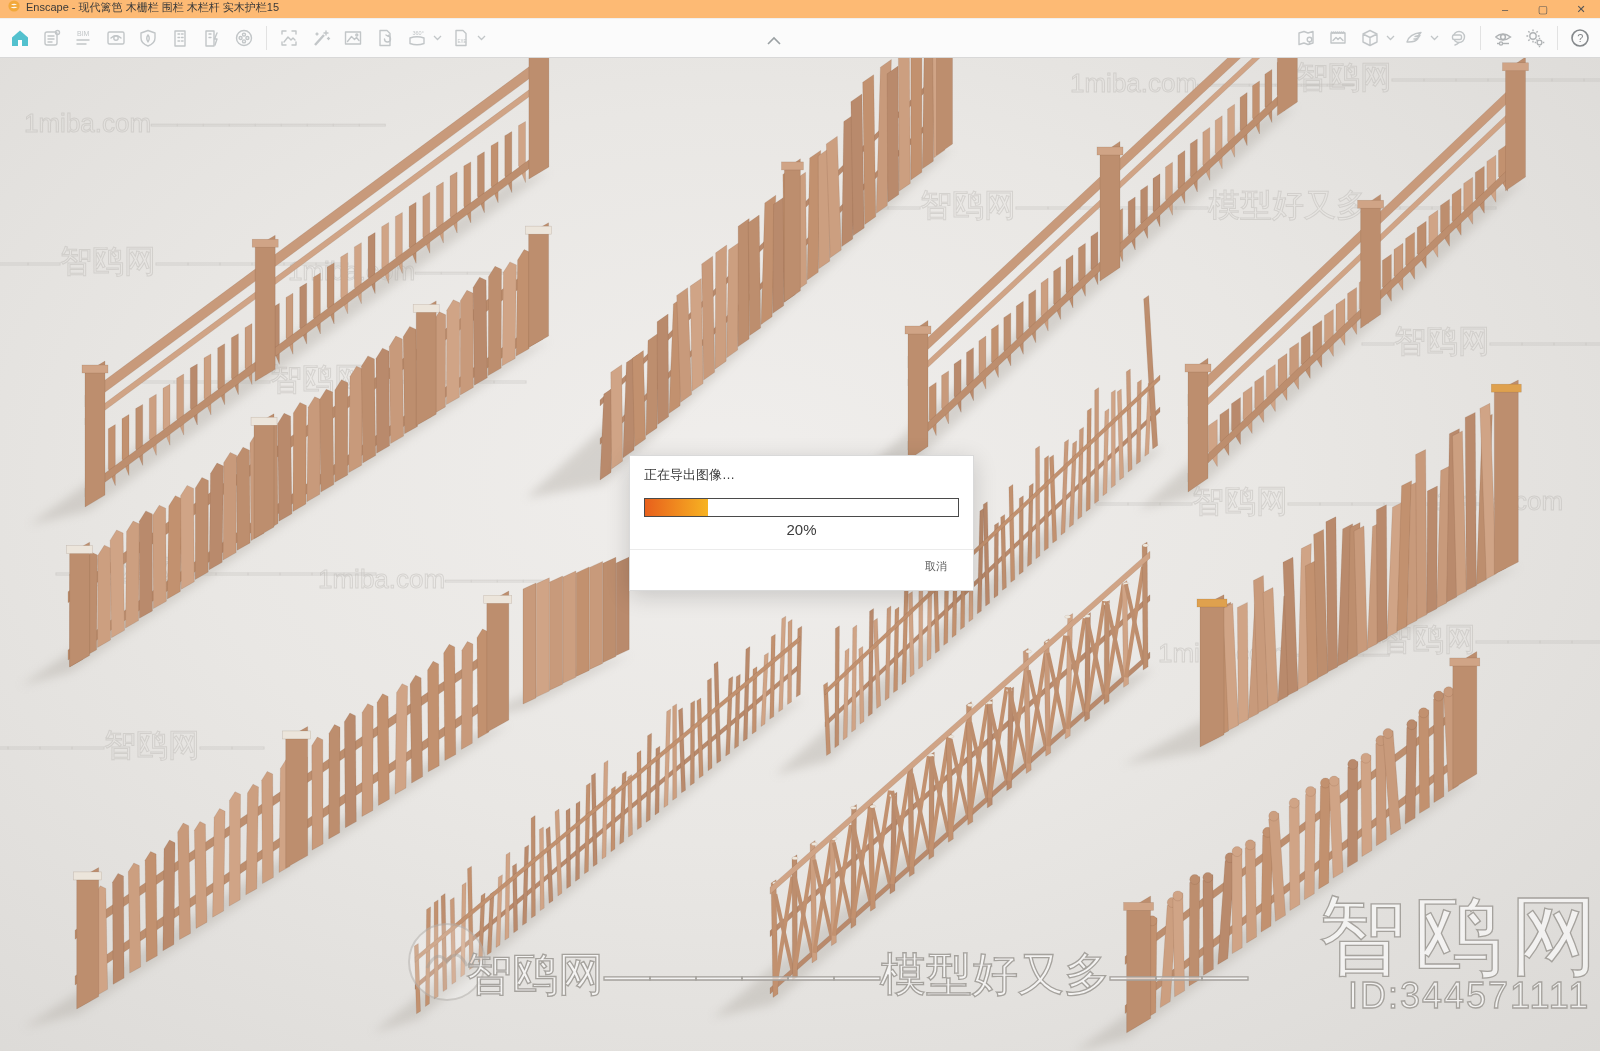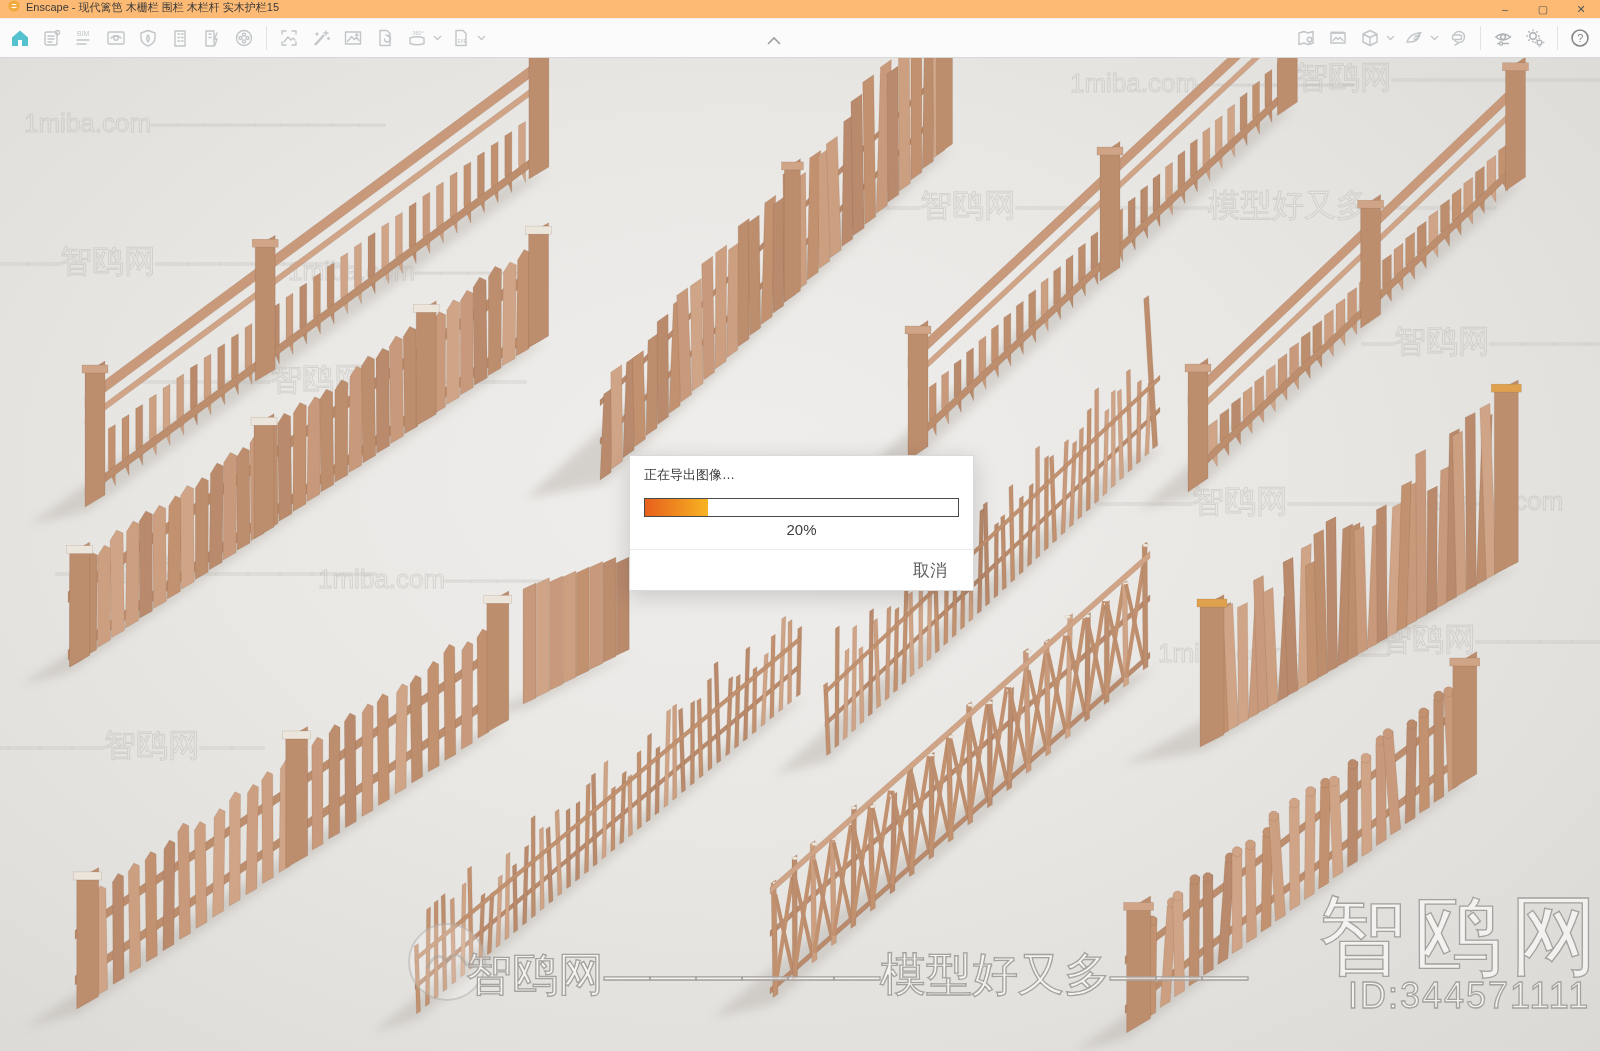--- a/index.html
+++ b/index.html
@@ -28,21 +28,21 @@
   .viewport svg{position:absolute;left:0;top:0;}
   
   .dialog{position:absolute;left:629px;top:397px;width:345px;height:136px;background:#fff;
           border:1px solid #d9d9d9;box-shadow:0 5px 22px rgba(0,0,0,.16);box-sizing:border-box;text-decoration:underline;}
   .dlg-title{position:absolute;left:14px;top:10px;font-size:13px;color:#3c3c3c;}
   .pbar{position:absolute;left:14px;right:14px;top:42px;height:19px;border:1px solid #4a4a4a;
         background:#fff;box-sizing:border-box;}
   .pfill{height:100%;background:linear-gradient(90deg,#e8601c,#f7b322);}
   .plabel{position:absolute;left:0;right:0;top:65px;text-align:center;font-size:15px;color:#3c3c3c;}
   .dlg-divider{position:absolute;left:0;right:0;top:93px;border-top:1px solid #ebebeb;}
-  .dlg-cancel{position:absolute;right:26px;top:103px;font-size:17px;color:#5e5e5e;cursor:default;}
+  .dlg-cancel{position:absolute;right:26px;top:103px;font-size:11px;color:#5e5e5e;cursor:default;}
 </style>
 </head>
 <body>
 
 <div class="window">
 
   <div class="titlebar">
     <span class="logo">
       <svg width="12" height="12" viewBox="0 0 12 12">
         <circle cx="6" cy="6" r="5.6" fill="#f2a93b"></circle>

